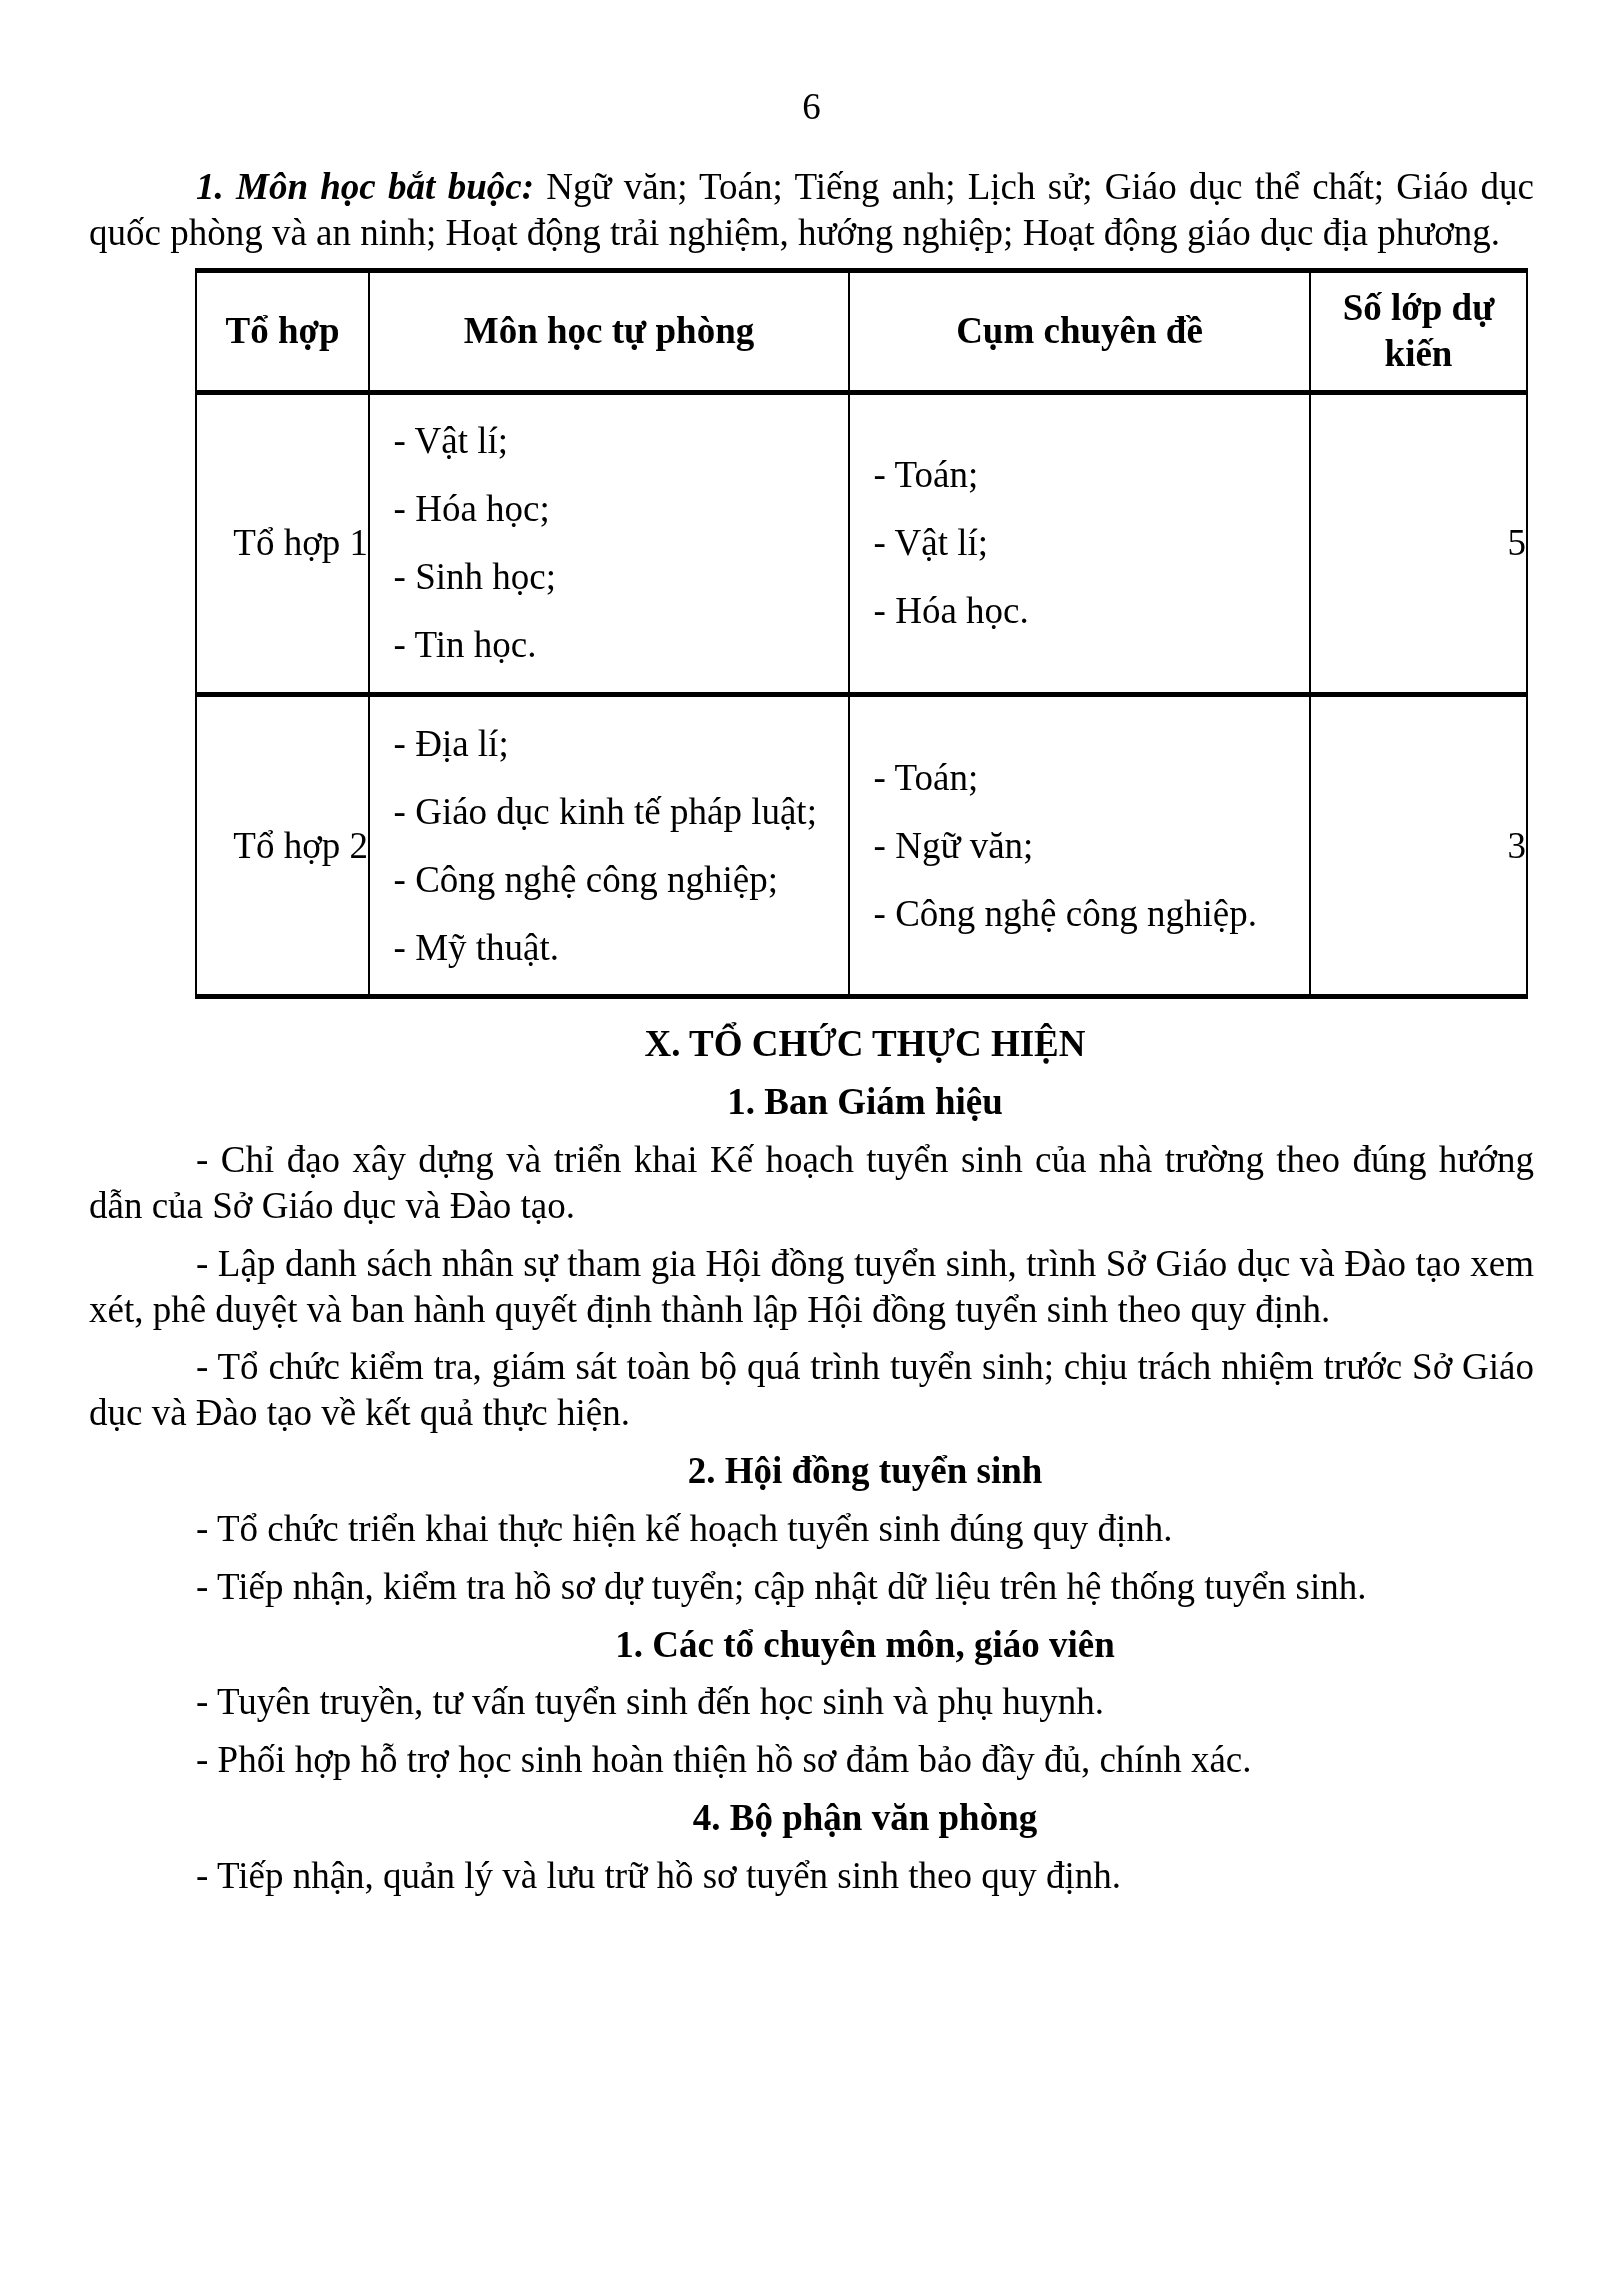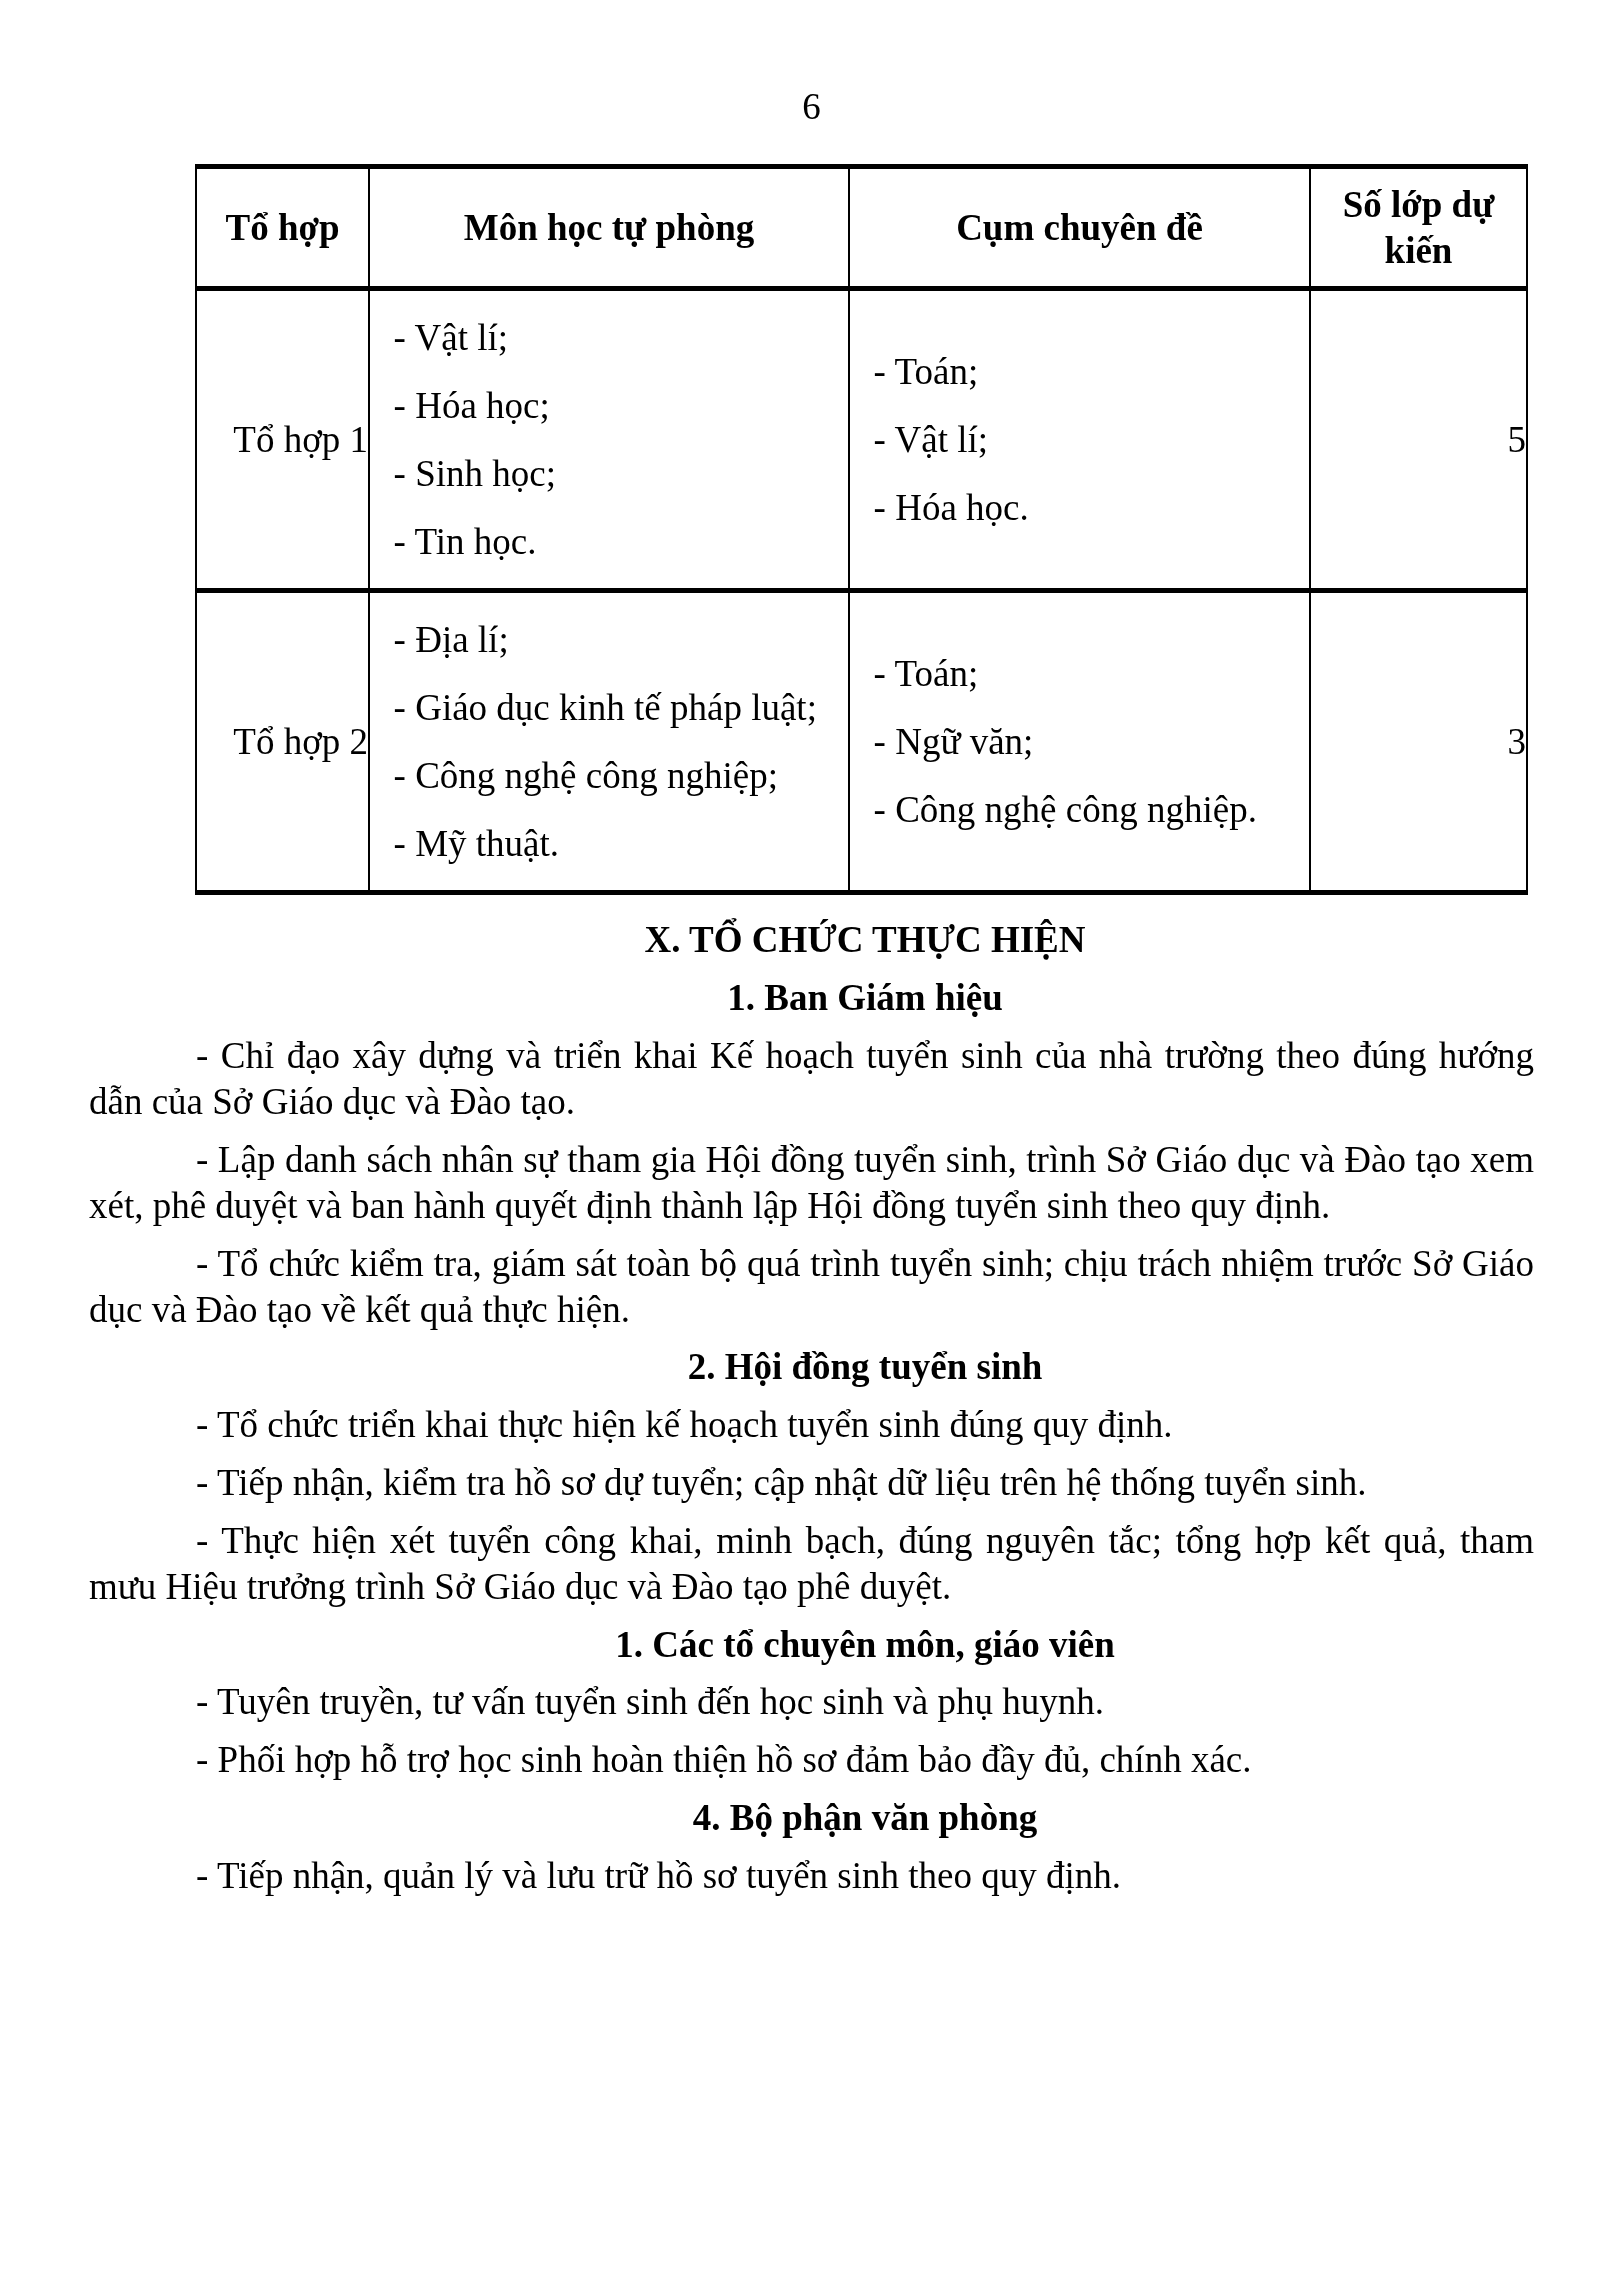--- a/index.html
+++ b/index.html
@@ -89,20 +89,21 @@
   tr.data-row { height: 277px; }
   .sect { margin-top: 8px; }
 </style>
 </head>
 <body>
 
 <div class="page">
 
   <div class="page-number">6</div>
 
+  <p class="body-par"><span class="bold-italic">1. Môn học bắt buộc:</span><span> Ngữ văn; Toán; Tiếng anh; Lịch sử; Giáo dục thể chất; Giáo dục quốc phòng và an ninh; Hoạt động trải nghiệm, hướng nghiệp; Hoạt động giáo dục địa phương.</span></p>
 
 
   <table class="combo-table">
     <colgroup>
       <col class="col-group">
         <col class="col-subj">
         <col class="col-clust">
         <col class="col-count">
     </colgroup>
     <tbody>
@@ -159,21 +160,20 @@
     <div class="heading-bold">1. Ban Giám hiệu</div>
     <p class="body-par">- Chỉ đạo xây dựng và triển khai Kế hoạch tuyển sinh của nhà trường theo đúng hướng dẫn của Sở Giáo dục và Đào tạo.</p>
     <p class="body-par">- Lập danh sách nhân sự tham gia Hội đồng tuyển sinh, trình Sở Giáo dục và Đào tạo xem xét, phê duyệt và ban hành quyết định thành lập Hội đồng tuyển sinh theo quy định.</p>
     <p class="body-par">- Tổ chức kiểm tra, giám sát toàn bộ quá trình tuyển sinh; chịu trách nhiệm trước Sở Giáo dục và Đào tạo về kết quả thực hiện.</p>
   </div>
 
   <div class="sect">
     <div class="heading-bold">2. Hội đồng tuyển sinh</div>
     <p class="body-par">- Tổ chức triển khai thực hiện kế hoạch tuyển sinh đúng quy định.</p>
     <p class="body-par">- Tiếp nhận, kiểm tra hồ sơ dự tuyển; cập nhật dữ liệu trên hệ thống tuyển sinh.</p>
-    <p class="body-par">- Thực hiện xét tuyển công khai, minh bạch, đúng nguyên tắc; tổng hợp kết quả, tham mưu Hiệu trưởng trình Sở Giáo dục và Đào tạo phê duyệt.</p>
   </div>
 
   <div class="sect">
     <div class="heading-bold">1. Các tổ chuyên môn, giáo viên</div>
     <p class="body-par">- Tuyên truyền, tư vấn tuyển sinh đến học sinh và phụ huynh.</p>
     <p class="body-par">- Phối hợp hỗ trợ học sinh hoàn thiện hồ sơ đảm bảo đầy đủ, chính xác.</p>
   </div>
 
   <div class="sect">
     <div class="heading-bold">4. Bộ phận văn phòng</div>

